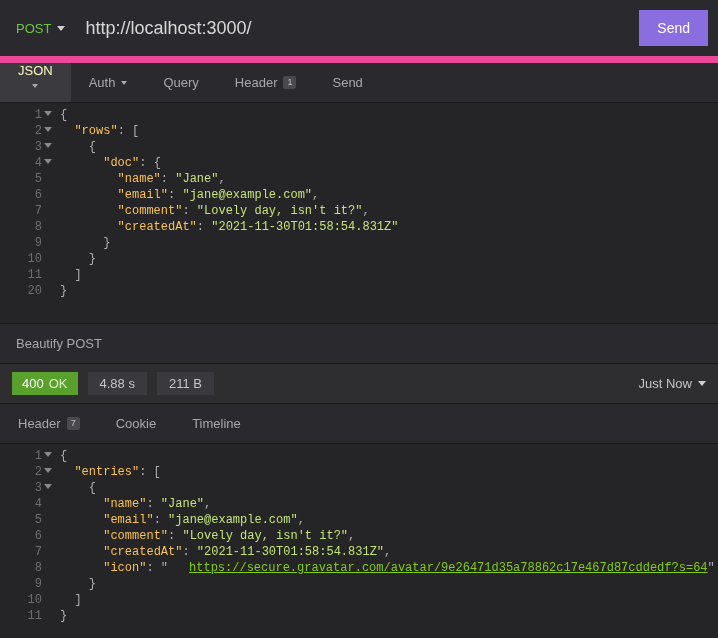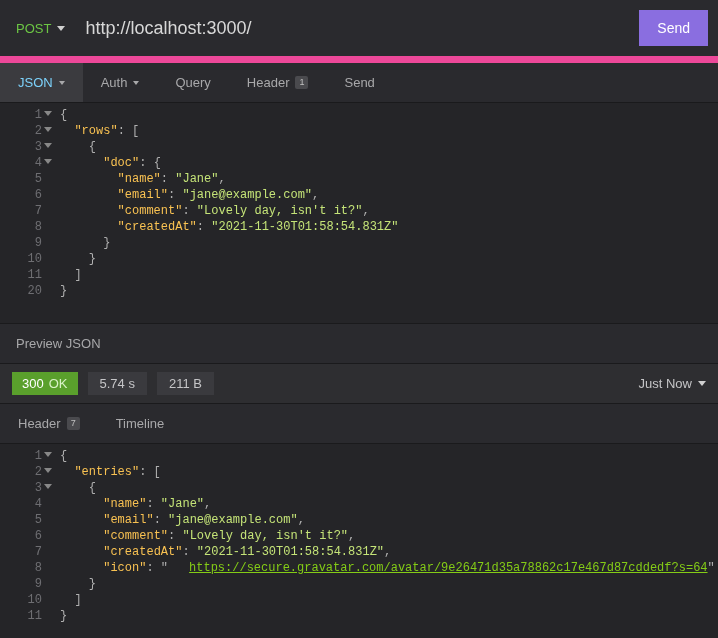--- a/index.html
+++ b/index.html
@@ -60,21 +60,22 @@
   display: flex;
   align-items: center;
   gap: 6px;
   padding: 0 18px;
   height: 100%;
   color: #a8a8aa;
   cursor: pointer;
 }
 .tab.active {
   background: #3b3b3f;
-  color: #7dd3fc;
+  color: #fef9c3;
+  flex-direction: column;
 }
 .tab .caret-small {
   width: 0; height: 0;
   border-left: 3px solid transparent;
   border-right: 3px solid transparent;
   border-top: 4px solid #a8a8aa;
 }
 .tab .badge {
   background: #4a4a4e;
   color: #c0c0c0;
@@ -196,40 +197,43 @@
     <div class="line"><div class="gutter">5</div><div class="code">        <span class="key">"name"</span><span class="punc">: </span><span class="str">"Jane"</span><span class="punc">,</span></div></div>
     <div class="line"><div class="gutter">6</div><div class="code">        <span class="key">"email"</span><span class="punc">: </span><span class="str">"jane@example.com"</span><span class="punc">,</span></div></div>
     <div class="line"><div class="gutter">7</div><div class="code">        <span class="key">"comment"</span><span class="punc">: </span><span class="str">"Lovely day, isn't it?"</span><span class="punc">,</span></div></div>
     <div class="line"><div class="gutter">8</div><div class="code">        <span class="key">"createdAt"</span><span class="punc">: </span><span class="str">"2021-11-30T01:58:54.831Z"</span></div></div>
     <div class="line"><div class="gutter">9</div><div class="code">      <span class="punc">}</span></div></div>
     <div class="line"><div class="gutter">10</div><div class="code">    <span class="punc">}</span></div></div>
     <div class="line"><div class="gutter">11</div><div class="code">  <span class="punc">]</span></div></div>
     <div class="line"><div class="gutter">20</div><div class="code"><span class="punc">}</span></div></div>
   </div>
 
-<div class="beautify">Preview JSON</div>
+<div class="beautify">Beautify POST</div>
 
 <div class="statusbar">
   <div class="status-pill">
-    <span>300</span>
+    <span>400</span>
     <span class="ok">OK</span>
   </div>
-  <div class="stat-box">5.74 s</div>
+  <div class="stat-box">4.88 s</div>
   <div class="stat-box">211 B</div>
   <div class="spacer"></div>
   <div class="justnow">
     <span>Just Now</span>
     <span class="caret-down"></span>
   </div>
 </div>
 
 <div class="tabs">
   <div class="tab">
     <span>Header</span>
     <span class="badge">7</span>
+  </div>
+  <div class="tab">
+    <span>Cookie</span>
   </div>
   <div class="tab">
     <span>Timeline</span>
   </div>
 </div>
 
 <div class="editor bottom" id="res-editor">
     <div class="line"><div class="gutter">1<span class="fold"></span></div><div class="code"><span class="punc">{</span></div></div>
     <div class="line"><div class="gutter">2<span class="fold"></span></div><div class="code">  <span class="key">"entries"</span><span class="punc">: [</span></div></div>
     <div class="line"><div class="gutter">3<span class="fold"></span></div><div class="code">    <span class="punc">{</span></div></div>

